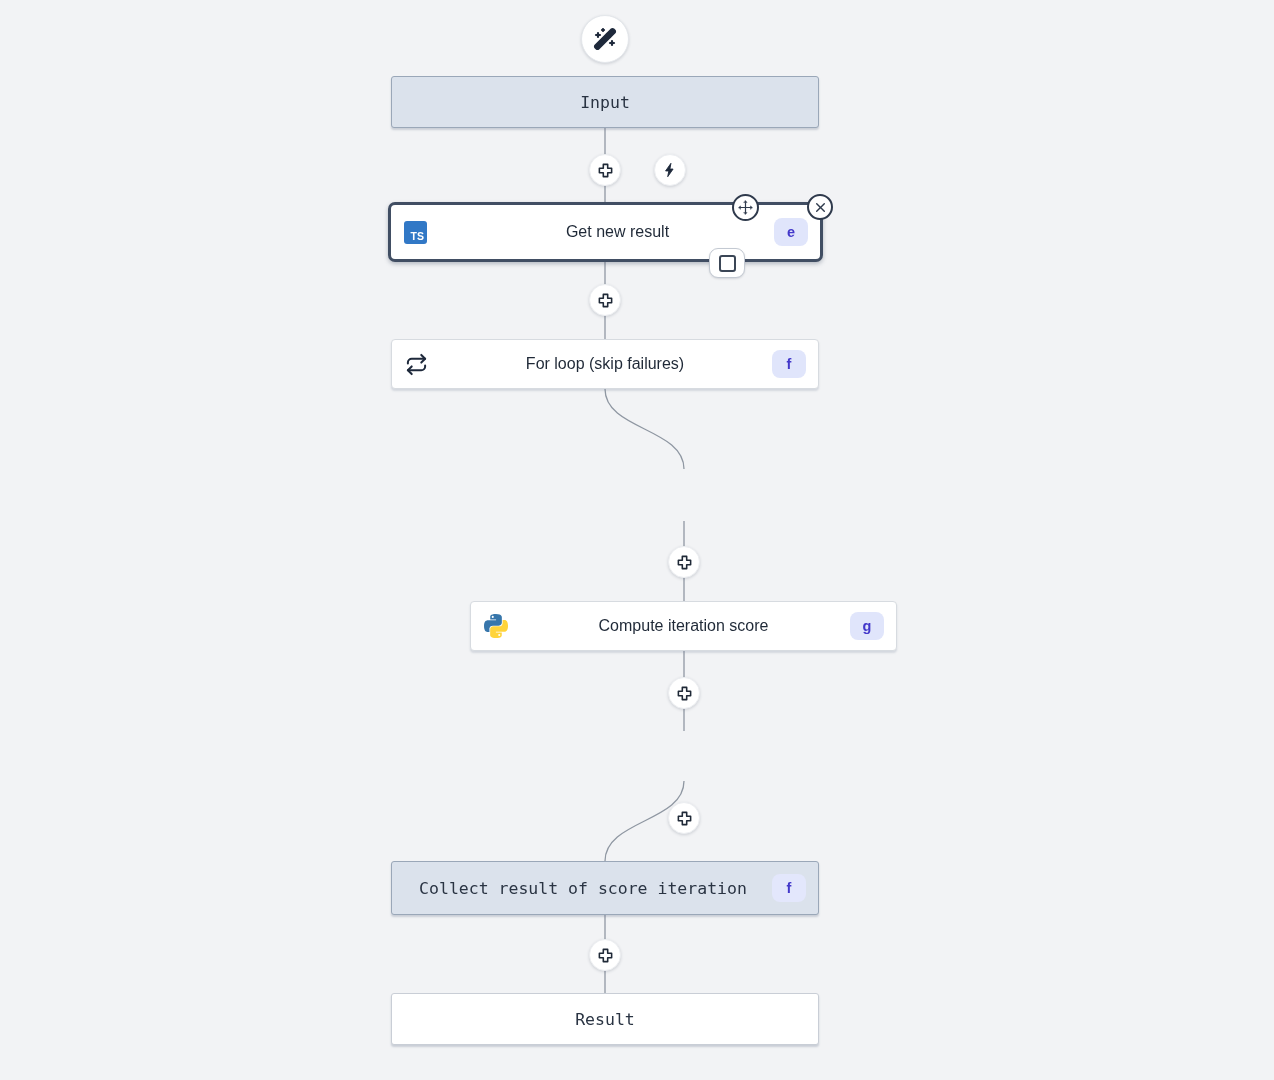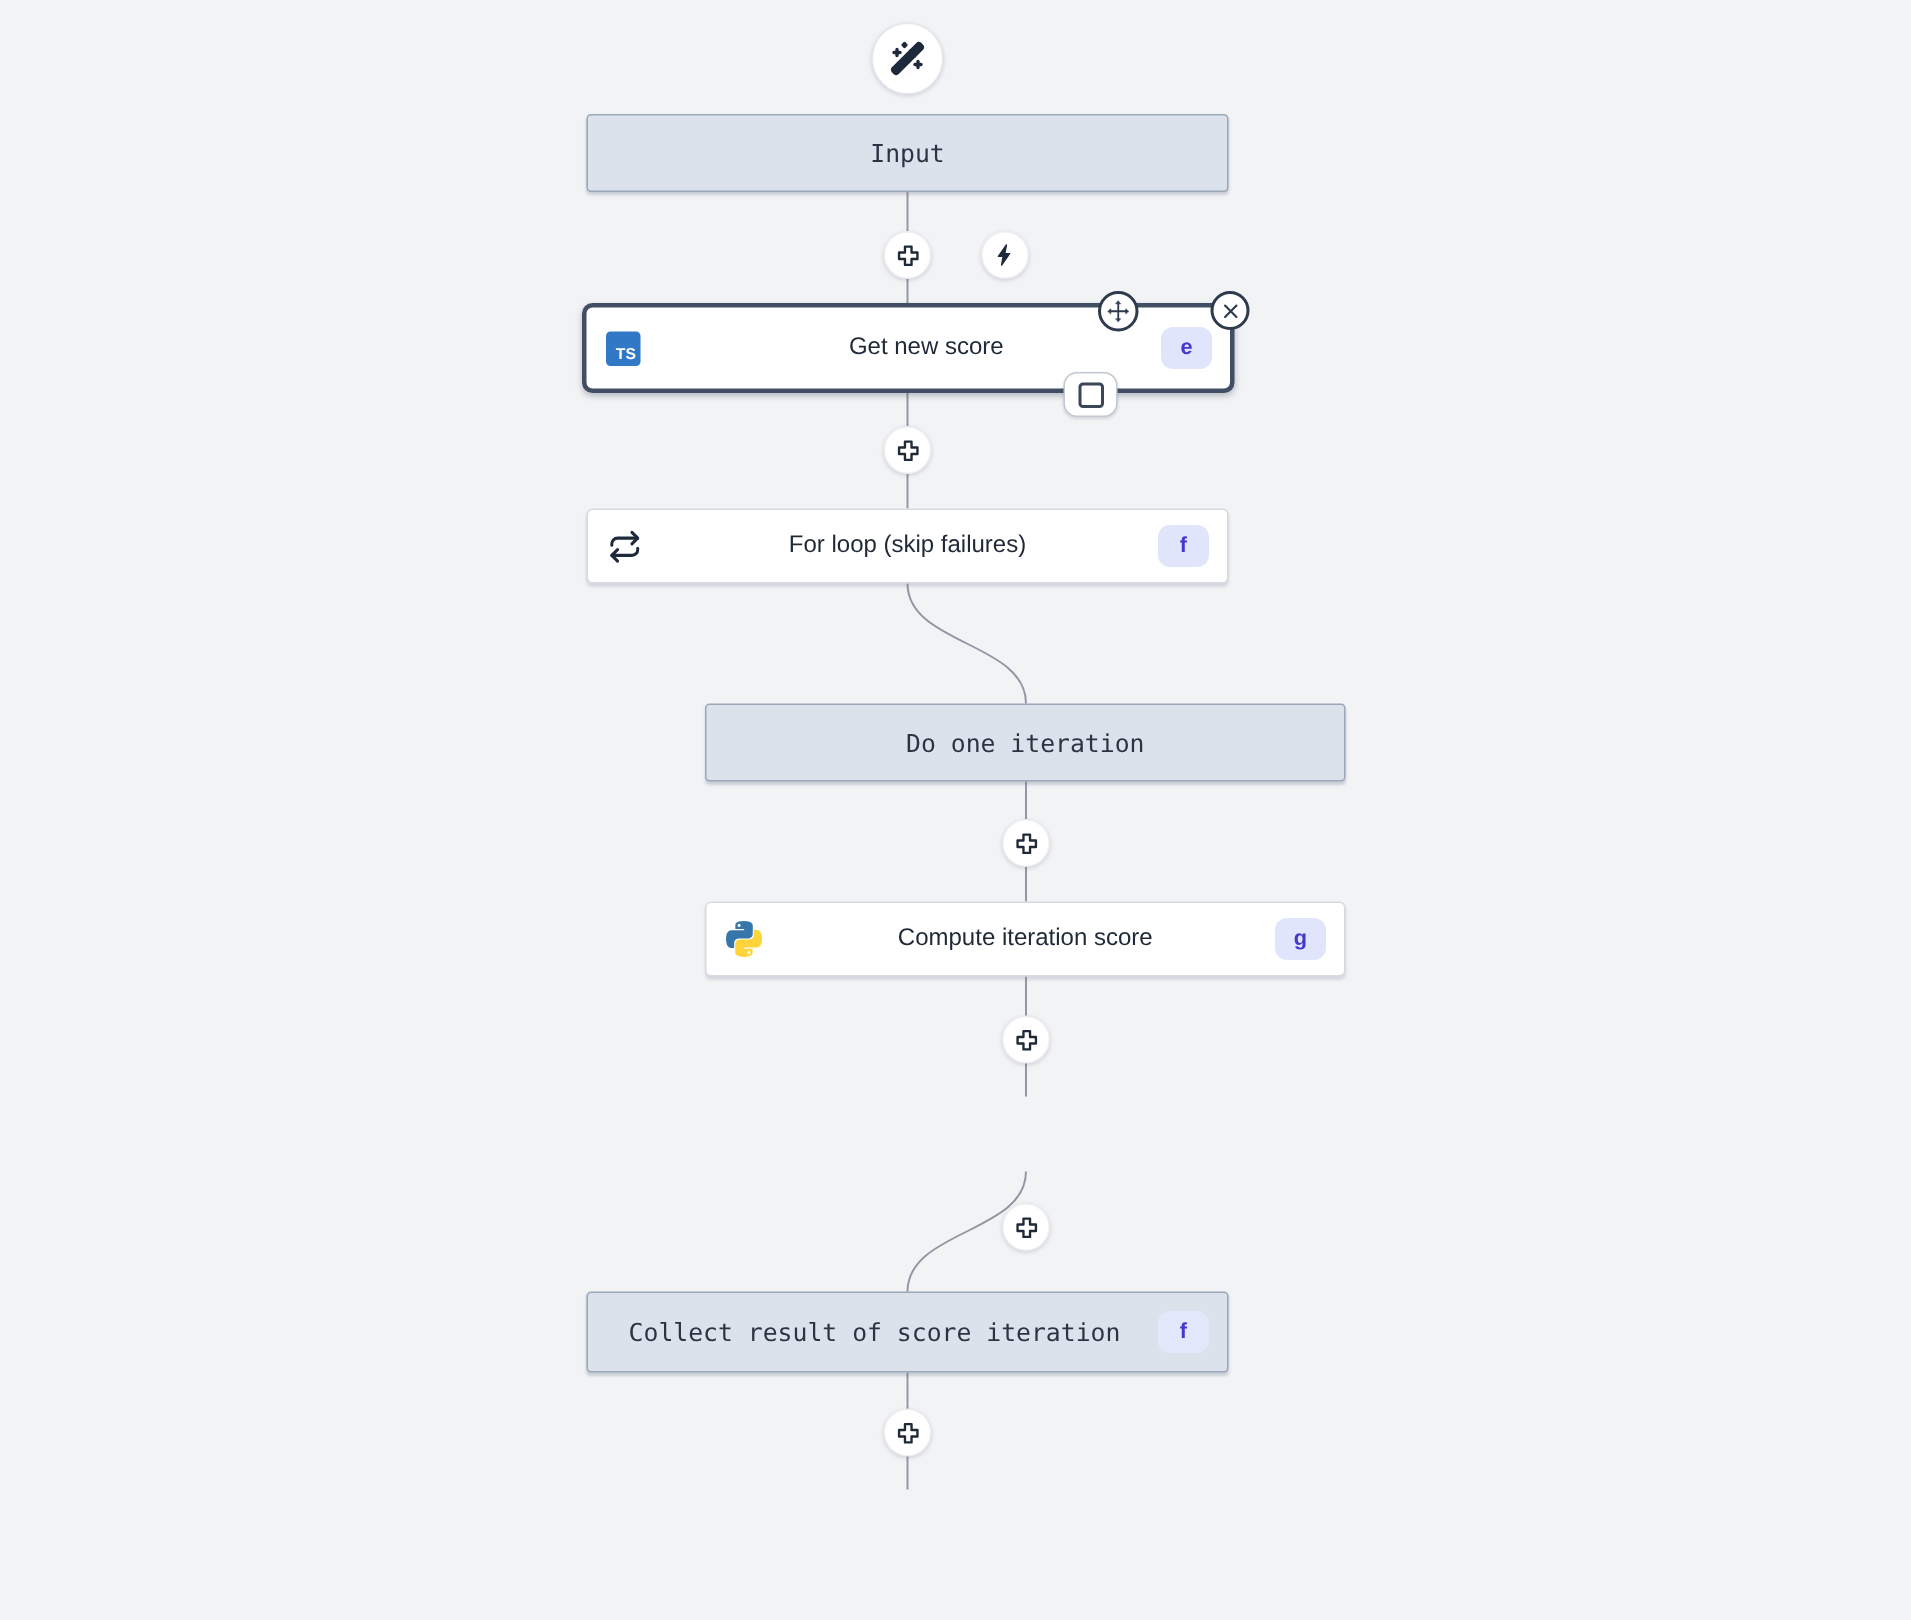--- a/index.html
+++ b/index.html
@@ -130,21 +130,21 @@
   <div class="circle-btn bolt" style="left:654px;top:154px;">
     <span style="display:flex;">
       <svg width="16" height="16" viewBox="0 0 24 24">
           <path d="M13.4 2 5.4 13.4h4.8L8.6 22l8-11.4h-4.8L13.4 2z" fill="#1e293b" stroke="#1e293b" stroke-width="1.4" stroke-linejoin="round"></path>
         </svg>
     </span>
   </div>
 
   <div class="node script selected" style="left:388px;top:202px;width:435px;height:60px;">
     <span class="node-icon ts-icon">TS</span>
-    <span>Get new score</span>
+    <span>Get new result</span>
     <span class="badge">e</span>
   </div>
 
   <div class="overlay-circle" style="left:732px;top:194px;width:27px;height:27px;">
     <span style="display:flex;">
       <svg width="17" height="17" viewBox="0 0 24 24" stroke="#2f3a4c" fill="#2f3a4c" stroke-width="1.7" stroke-linecap="round">
         <line x1="12" y1="5" x2="12" y2="19"></line>
           <line x1="5" y1="12" x2="19" y2="12"></line>
         <path d="M12 2.2l2.3 2.8h-4.6z" stroke-width="0.5"></path>
           <path d="M12 21.8l2.3-2.8h-4.6z" stroke-width="0.5"></path>
@@ -181,23 +181,20 @@
         <path d="m17 2 4 4-4 4"></path>
           <path d="M3 11v-1a4 4 0 0 1 4-4h14"></path>
           <path d="m7 22-4-4 4-4"></path>
           <path d="M21 13v1a4 4 0 0 1-4 4H3"></path>
       </svg>
     </span>
     <span>For loop (skip failures)</span>
     <span class="badge">f</span>
   </div>
 
-  <div class="node virtual" style="left:470px;top:469px;width:427px;height:52px;">
-    <span>Do one iteration</span>
-  </div>
 
   <div class="circle-btn plus" style="left:668px;top:546px;">
     <span style="display:flex;">
       <svg width="21" height="21" viewBox="0 0 24 24">
           <path d="M14.5 5h-5v4.5H5v5h4.5V19h5v-4.5H19v-5h-4.5z" fill="#ffffff" stroke="#1f2937" stroke-width="1.8" stroke-linejoin="round"></path>
         </svg>
     </span>
   </div>
 
   <div class="node script" style="left:470px;top:601px;width:427px;height:50px;">
@@ -234,14 +231,17 @@
   </div>
 
   <div class="circle-btn plus" style="left:589px;top:939px;">
     <span style="display:flex;">
       <svg width="21" height="21" viewBox="0 0 24 24">
           <path d="M14.5 5h-5v4.5H5v5h4.5V19h5v-4.5H19v-5h-4.5z" fill="#ffffff" stroke="#1f2937" stroke-width="1.8" stroke-linejoin="round"></path>
         </svg>
     </span>
   </div>
 
+  <div class="node virtual whitebox" style="left:391px;top:993px;width:428px;height:52px;">
+    <span>Result</span>
+  </div>
 
 </div>
 
 </body></html>

